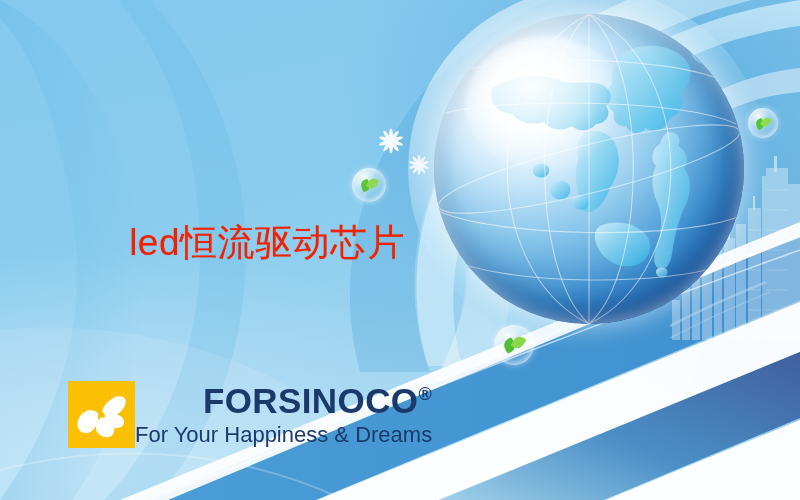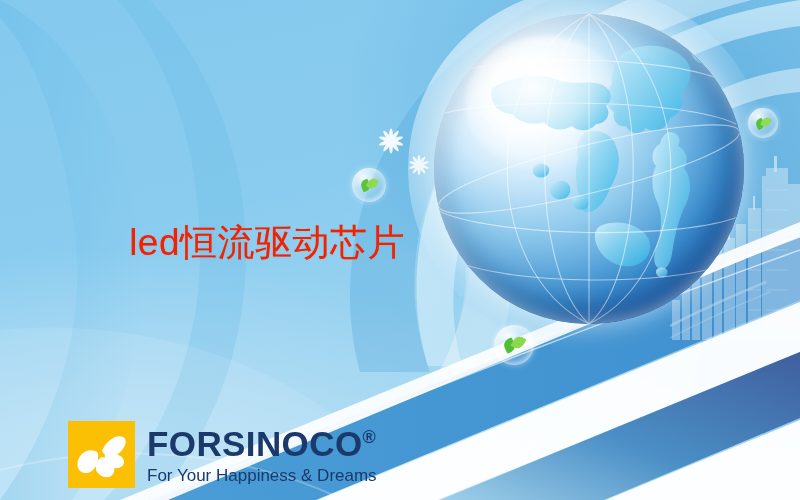--- a/index.html
+++ b/index.html
@@ -3,20 +3,21 @@
 <meta charset="utf-8">
 <title>FORSINOCO Banner</title>
 <style>
   html,body{margin:0;padding:0;background:#222;}
   #stage{
     position:relative;
     width:800px;height:500px;
     overflow:hidden;
     font-family:"Liberation Sans","DejaVu Sans",sans-serif;
     background:#8CCBEF;
+    text-align:right;
   }
 
   
   .bg-base{
     position:absolute;inset:0;
     background:
       radial-gradient(120% 100% at 14% 96%, #BFE3F6 0%, rgba(191,227,246,0) 46%),
       linear-gradient(168deg, #84C9EE 0%, #8ACCEF 38%, #9FD5F1 70%, #B5DFF4 100%);
   }
   .bg-rightwash{
@@ -84,42 +85,42 @@
     letter-spacing:.5px;
     white-space:pre;
     text-shadow:0 0 1px rgba(242,34,0,.35);
   }
   .headline .l2{display:block;padding-left:16px;}
 
   
   .logo{
     position:absolute;
     left:68px;top:381px;
-    display:flex;align-items:center;gap:12px;margin-top:40px;
+    display:flex;align-items:center;gap:0;
   }
   .logo-mark{
     position:relative;
     width:67px;height:67px;
     background:#FBC004;
     flex:0 0 auto;
   }
   .logo-mark svg{position:absolute;inset:0;}
   .logo-text{display:flex;flex-direction:column;justify-content:center;}
   .logo-name{
     color:#1B3A6B;
     font-size:35px;
     font-weight:bold;
     letter-spacing:.4px;
     line-height:1;
     white-space:nowrap;
   }
   .logo-name .reg{font-size:18px;vertical-align:super;font-weight:bold;}
   .logo-tag{
     color:#1B3A6B;
-    font-size:17px;
+    font-size:22px;
     font-weight:400;
     line-height:1;
     margin-top:6px;
     white-space:nowrap;
   }
 </style>
 </head>
 <body>
 
 <div id="stage">

